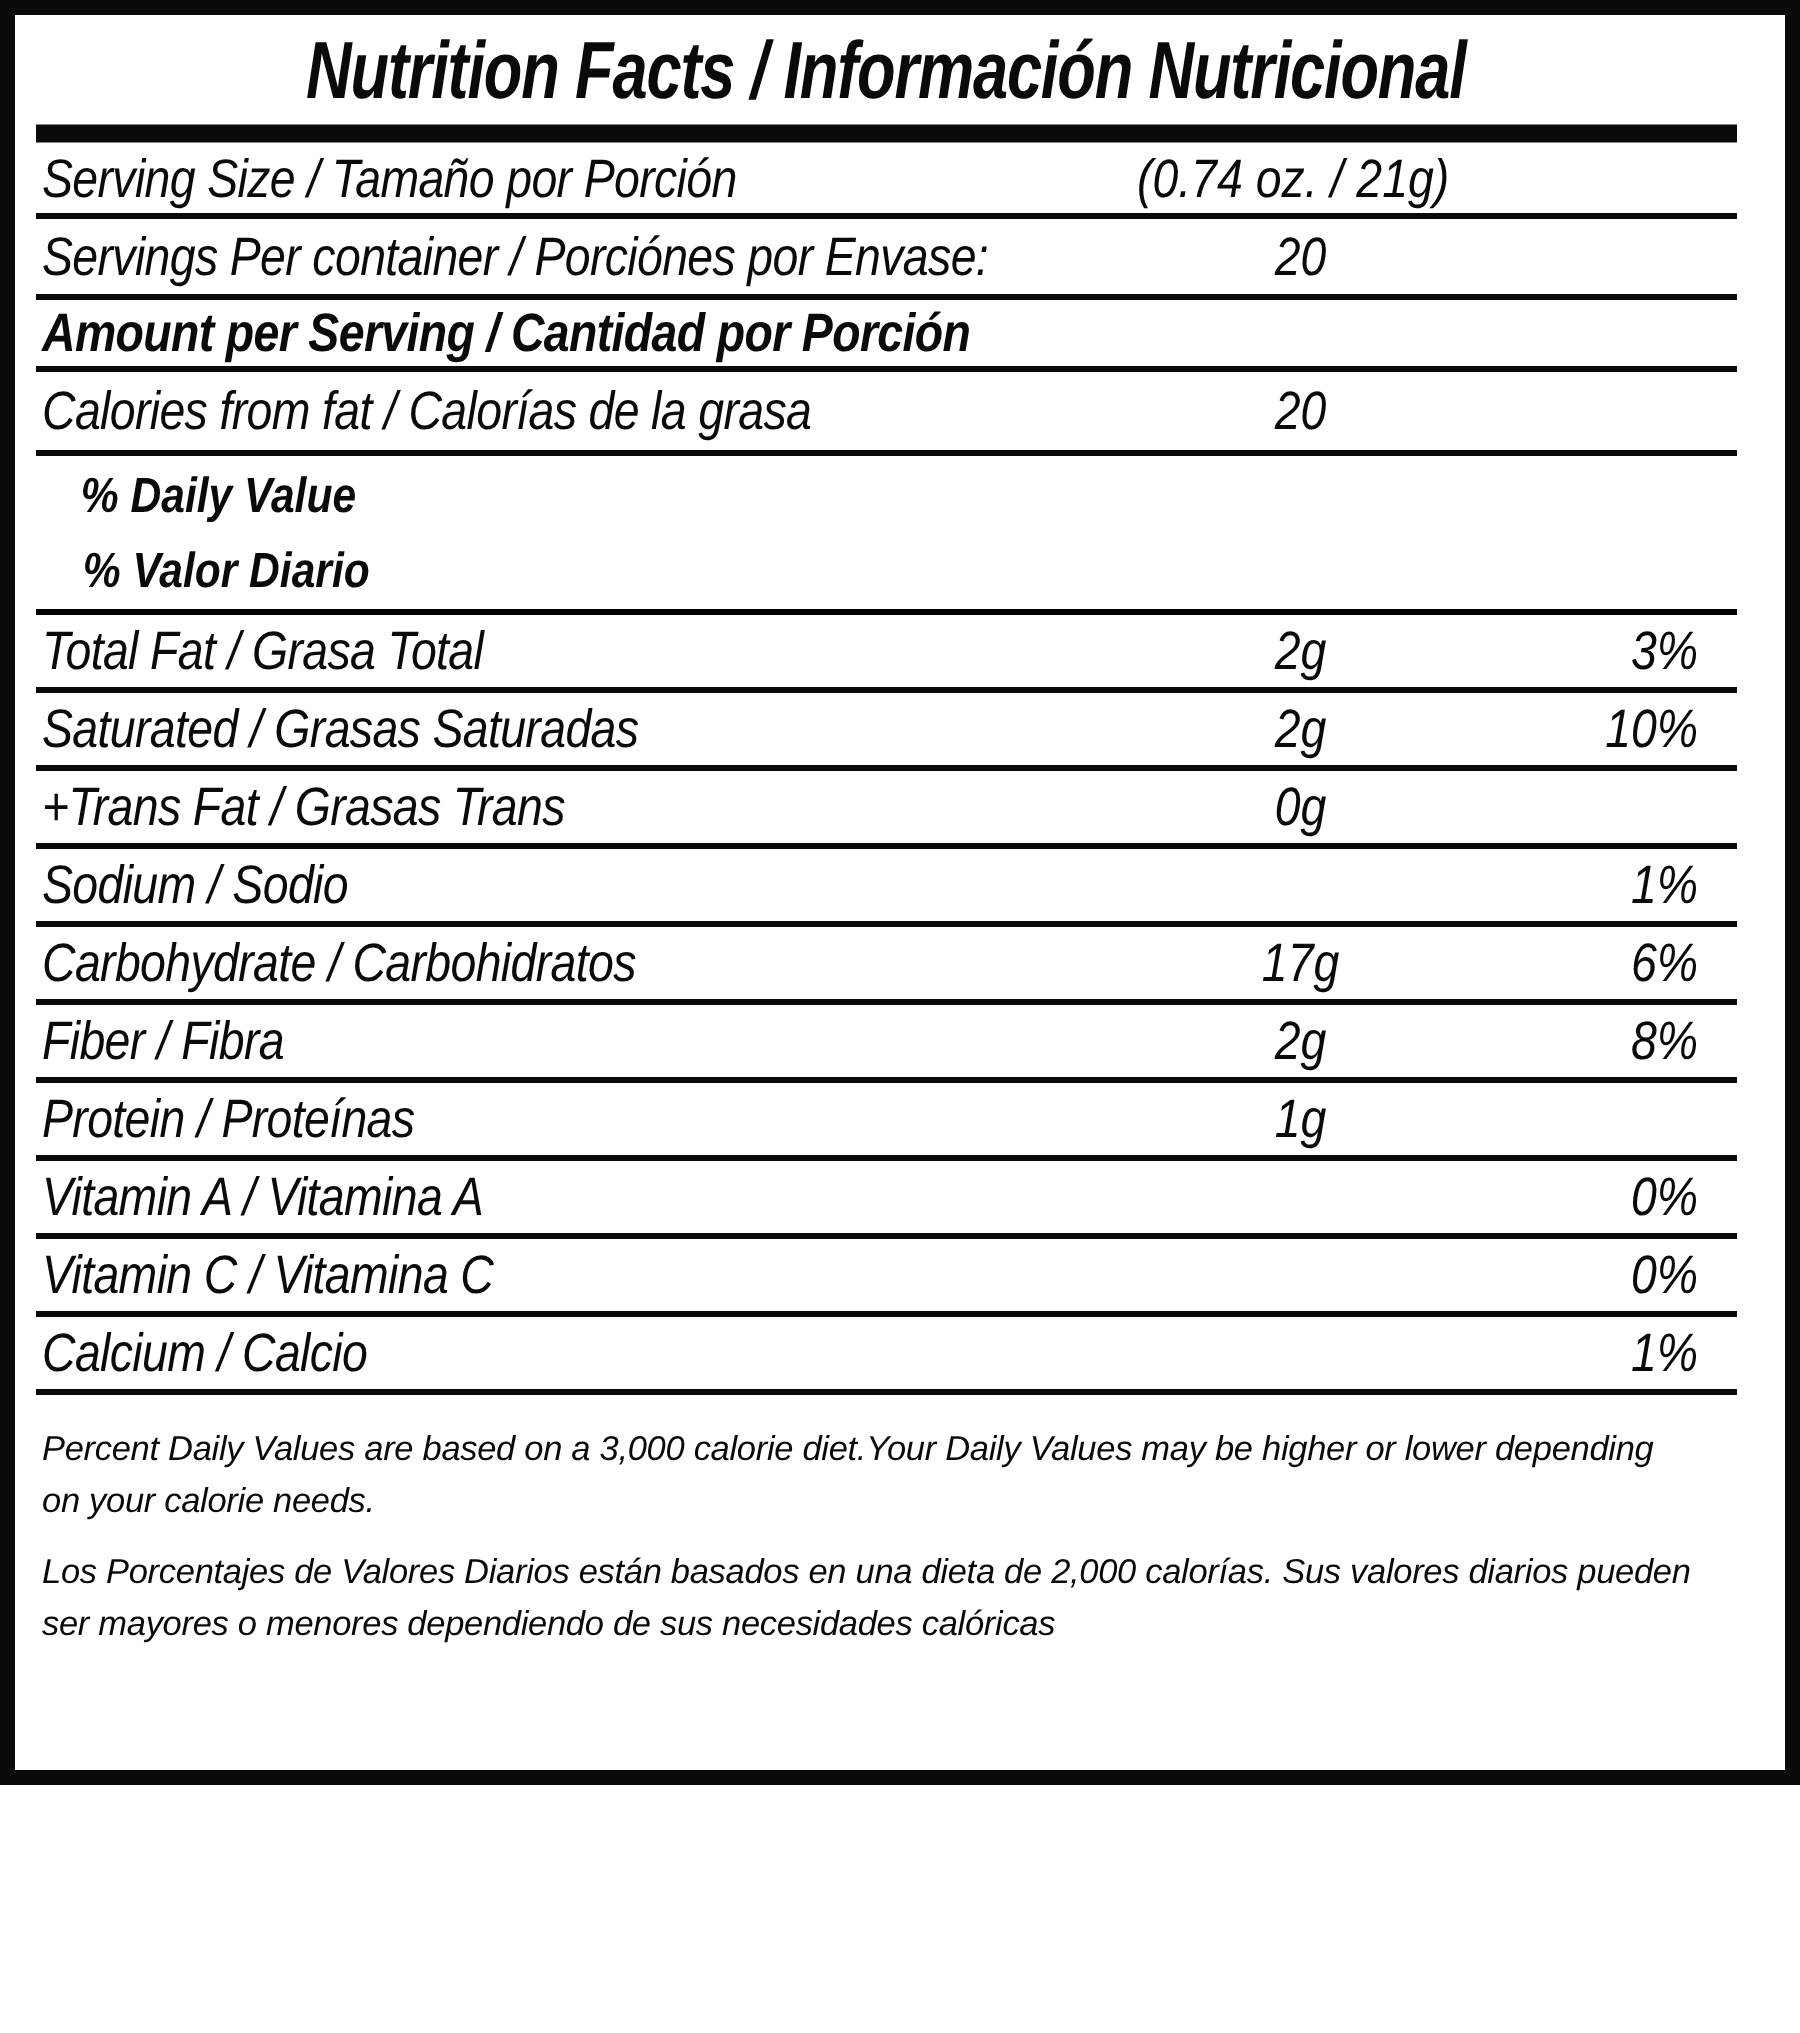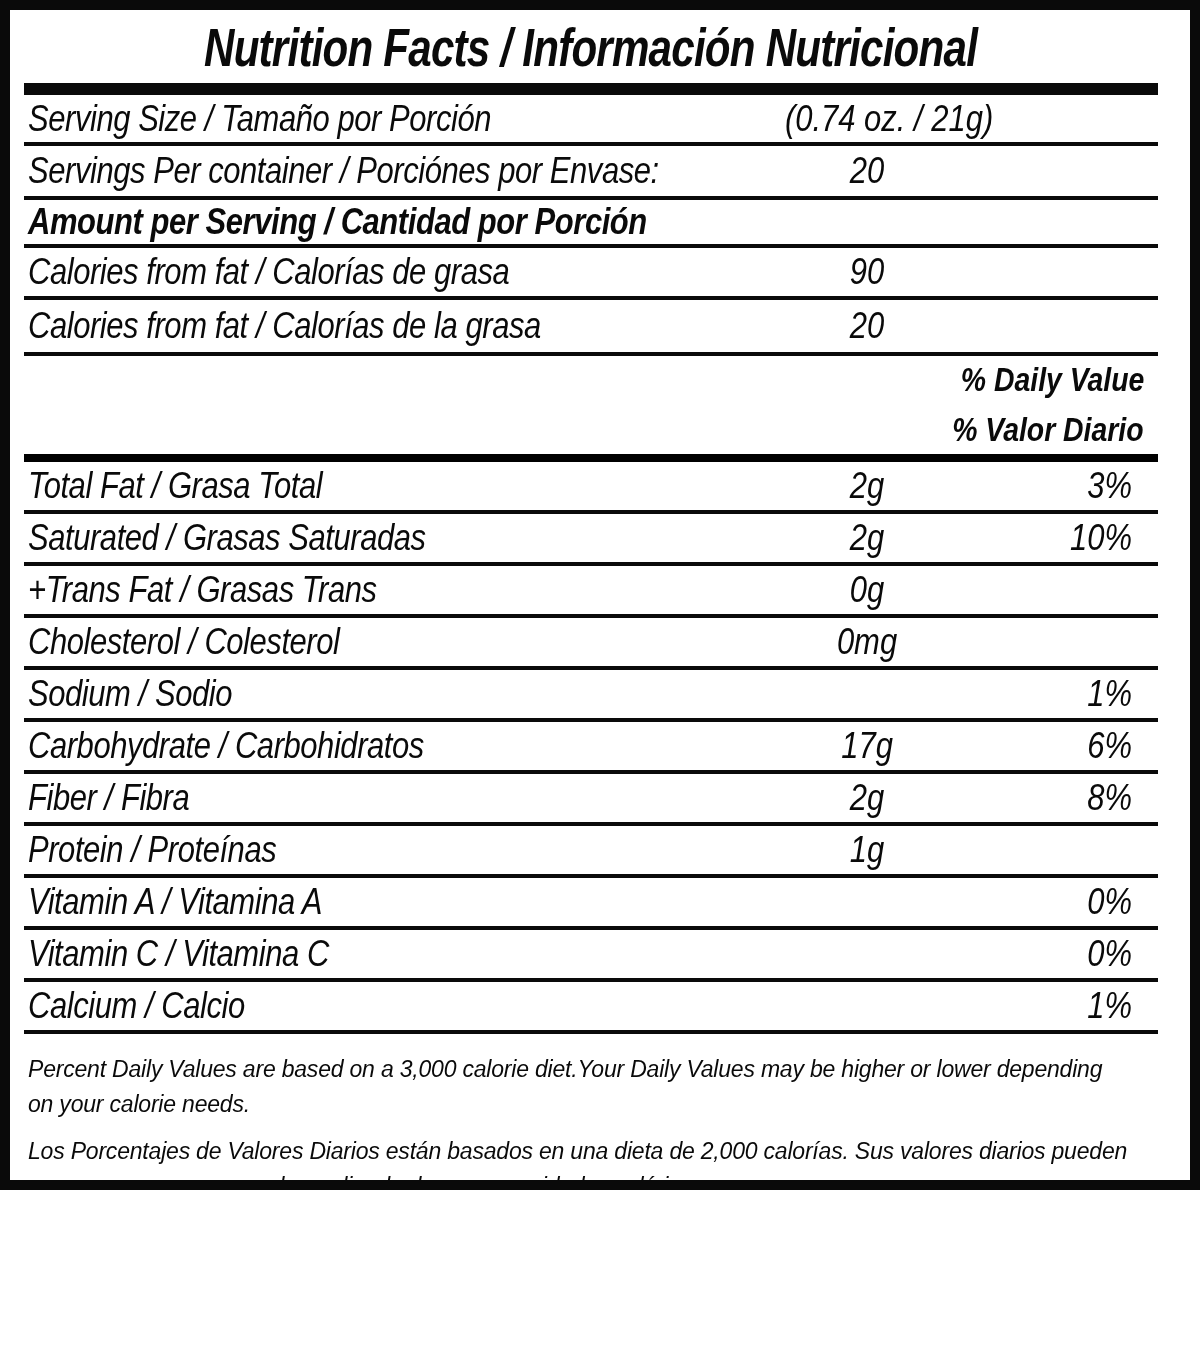--- a/index.html
+++ b/index.html
@@ -48,32 +48,32 @@
   .row-amount-hdr{ height:48px; font-weight:bold; }
   .row-cal1      { height:52px; }
   .row-cal2      { height:56px; }
   .nutrient-row  { height:52px; }
 
   .amount {
     position:absolute; left:668px; width:350px;
     text-align:center;
   }
   .serving-value {
-    position:absolute; left:690px; width:350px;
+    position:absolute; left:663px; width:350px;
     text-align:center;
   }
   .dv {
     position:absolute; right:26px; text-align:right;
   }
 
   .dv-header-block {
     height:106px;
-    border-bottom:8px solid #000000;
+    border-bottom:4px solid #000000;
     display:flex; flex-direction:column; justify-content:center;
-    align-items:flex-end;
+    align-items:flex-start;
     padding-right:14px;
     font-size:33px; font-weight:bold;
     gap:12px;
   }
 
   .footnotes { padding-left:4px; }
   .footnote {
     font-size:23px; letter-spacing:-0.2px;
     line-height:35px;
     width:1105px;
@@ -100,24 +100,20 @@
 
     <div class="row row-servings">
       <span class="lbl c-l">Servings Per container / Porciónes por Envase:</span>
       <span class="amount"><span class="c-c">20</span></span>
     </div>
 
     <div class="row row-amount-hdr">
       <span class="lbl c-l">Amount per Serving / Cantidad por Porción</span>
     </div>
 
-    <div class="row row-cal1">
-      <span class="lbl c-l">Calories from fat / Calorías de grasa</span>
-      <span class="amount"><span class="c-c">90</span></span>
-    </div>
 
     <div class="row row-cal2">
       <span class="lbl c-l">Calories from fat / Calorías de la grasa</span>
       <span class="amount"><span class="c-c">20</span></span>
     </div>
 
     <div class="dv-header-block">
       <span class="c-r">% Daily Value</span>
       <span class="c-r">% Valor Diario</span>
     </div>
@@ -133,25 +129,20 @@
       <span class="amount"><span class="c-c">2g</span></span>
       <span class="dv"><span class="c-r">10%</span></span>
     </div>
 
     <div class="row nutrient-row">
       <span class="lbl c-l">+Trans Fat / Grasas Trans</span>
       <span class="amount"><span class="c-c">0g</span></span>
       <span class="dv"><span class="c-r"></span></span>
     </div>
 
-    <div class="row nutrient-row">
-      <span class="lbl c-l">Cholesterol / Colesterol</span>
-      <span class="amount"><span class="c-c">0mg</span></span>
-      <span class="dv"><span class="c-r"></span></span>
-    </div>
 
     <div class="row nutrient-row">
       <span class="lbl c-l">Sodium / Sodio</span>
       <span class="dv"><span class="c-r">1%</span></span>
     </div>
 
     <div class="row nutrient-row">
       <span class="lbl c-l">Carbohydrate / Carbohidratos</span>
       <span class="amount"><span class="c-c">17g</span></span>
       <span class="dv"><span class="c-r">6%</span></span>

